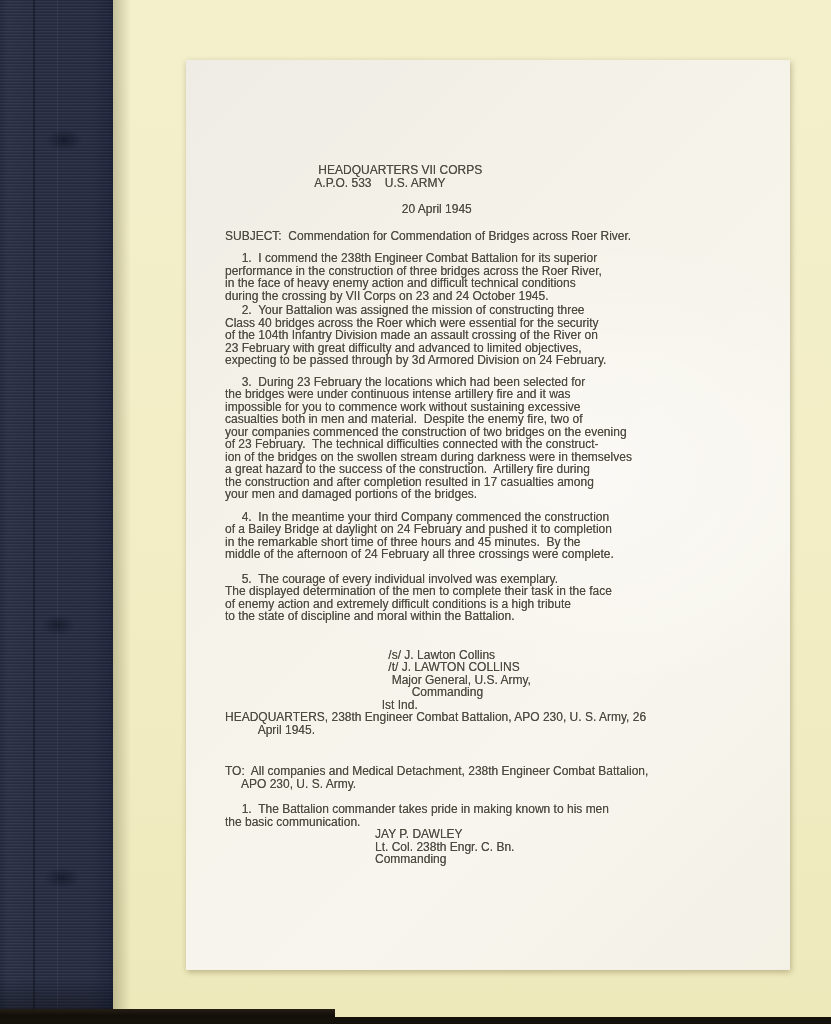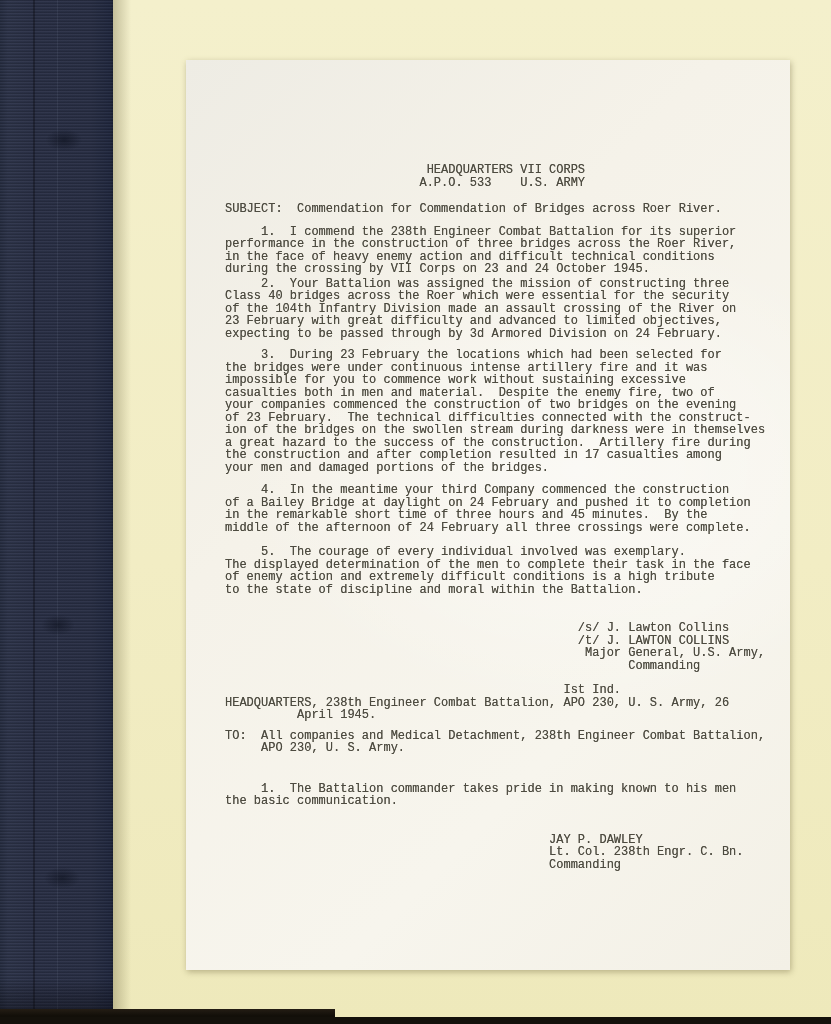--- a/index.html
+++ b/index.html
@@ -36,38 +36,39 @@
   
   .paper{
     position:absolute;left:186px;top:60px;width:604px;height:910px;
     background:
       radial-gradient(420px 300px at 65% 45%, rgba(255,255,255,0.5), rgba(255,255,255,0) 80%),
       linear-gradient(135deg,#eeece4 0%,#f5f2e9 35%,#f7f5ed 70%,#f3f0e6 100%);
     box-shadow:1px 2px 6px rgba(100,90,50,0.40);
   }
   .letter-content{padding:104px 16px 0 39px;}
   .tw{
-    font-family:Liberation Mono, monospace;
+    font-family:Liberation Sans, sans-serif;
     font-size:12px;line-height:12.5px;white-space:pre;
     color:#4d4b40;text-shadow:0 0 0.6px rgba(77,75,64,0.75);
   }
 </style>
 </head>
 <body>
 
 <div class="spine"></div>
 <div class="spine-seam-1"></div>
 <div class="spine-seam-2"></div>
 <div class="spine-overlay"></div>
 <div class="spine-shadow"></div>
 
 <div class="paper">
   <div class="letter-content">
     <div class="tw">                            HEADQUARTERS VII CORPS</div>
     <div class="tw">                           A.P.O. 533    U.S. ARMY</div>
+    <div class="tw" style="margin-top:14px">                                                     20 April 1945</div>
     <div class="tw" style="margin-top:14px">SUBJECT:  Commendation for Commendation of Bridges across Roer River.</div>
     <div class="tw" style="margin-top:10px">     1.  I commend the 238th Engineer Combat Battalion for its superior
 performance in the construction of three bridges across the Roer River,
 in the face of heavy enemy action and difficult technical conditions
 during the crossing by VII Corps on 23 and 24 October 1945.</div>
     <div class="tw" style="margin-top:2px">     2.  Your Battalion was assigned the mission of constructing three
 Class 40 bridges across the Roer which were essential for the security
 of the 104th Infantry Division made an assault crossing of the River on
 23 February with great difficulty and advanced to limited objectives,
 expecting to be passed through by 3d Armored Division on 24 February.</div>
@@ -86,27 +87,27 @@
 in the remarkable short time of three hours and 45 minutes.  By the
 middle of the afternoon of 24 February all three crossings were complete.</div>
     <div class="tw" style="margin-top:12px">     5.  The courage of every individual involved was exemplary.
 The displayed determination of the men to complete their task in the face
 of enemy action and extremely difficult conditions is a high tribute
 to the state of discipline and moral within the Battalion.</div>
     <div class="tw" style="margin-top:26px">                                                 /s/ J. Lawton Collins
                                                  /t/ J. LAWTON COLLINS
                                                   Major General, U.S. Army,
                                                         Commanding</div>
-    <div class="tw" style="margin-top:12px">                                               Ist Ind.
+    <div class="tw" style="">                                               Ist Ind.
 HEADQUARTERS, 238th Engineer Combat Battalion, APO 230, U. S. Army, 26
           April 1945.</div>
-    <div class="tw" style="margin-top:8px">TO:  All companies and Medical Detachment, 238th Engineer Combat Battalion,
+    <div class="tw" style="margin-top:29px">TO:  All companies and Medical Detachment, 238th Engineer Combat Battalion,
      APO 230, U. S. Army.</div>
-    <div class="tw" style="margin-top:28px">     1.  The Battalion commander takes pride in making known to his men
+    <div class="tw" style="margin-top:13px">     1.  The Battalion commander takes pride in making known to his men
 the basic communication.</div>
-    <div class="tw" style="margin-top:26px">                                             JAY P. DAWLEY
+    <div class="tw" style="">                                             JAY P. DAWLEY
                                              Lt. Col. 238th Engr. C. Bn.
                                              Commanding</div>
   </div>
 </div>
 
 <div class="album-bottom-edge-left"></div>
 <div class="album-bottom-edge"></div>
 
 </body></html>

